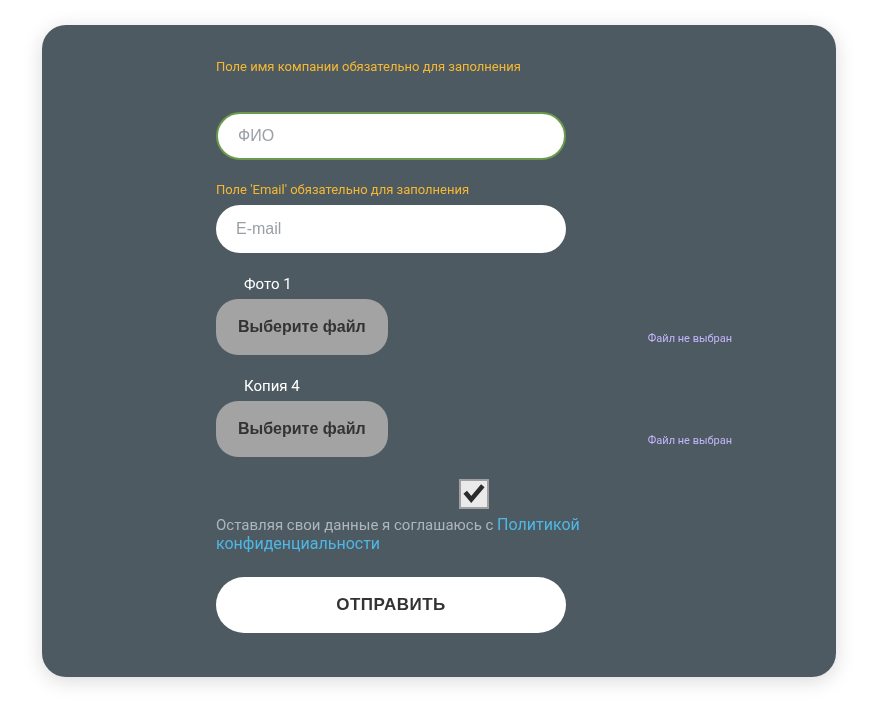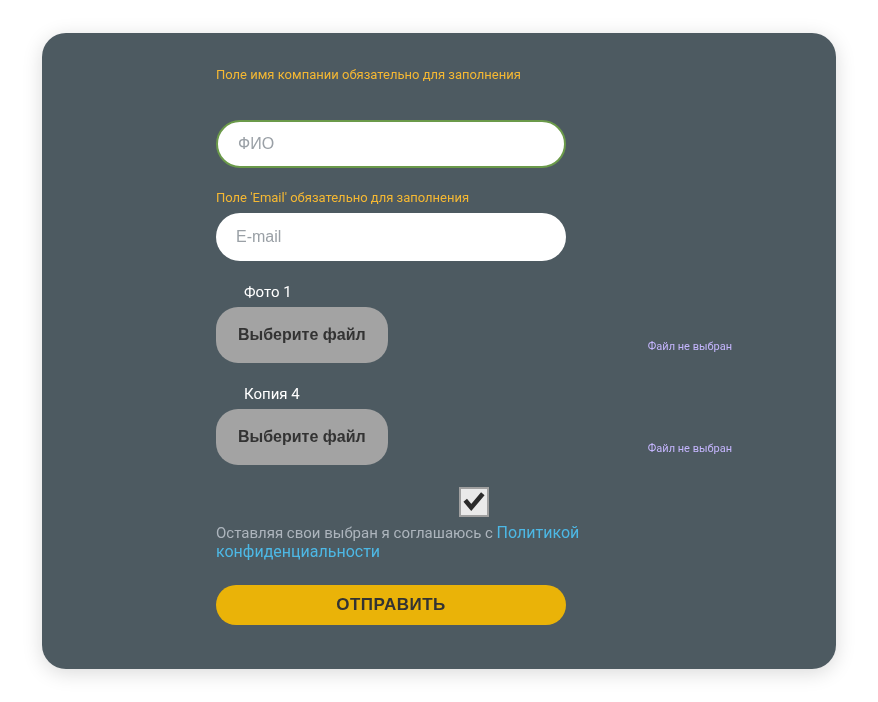--- a/index.html
+++ b/index.html
@@ -114,23 +114,23 @@
     .consent-text {
       color: #adb5bd;
       font-size: 15px;
     }
     .consent-link {
       color: #4db8e5;
       text-decoration: none;
       cursor: pointer;
     }
     .submit-btn {
-      background: #eab308;
+      background: #ffffff;
       border: none;
-      height: 40px;
+      height: 56px;
       width: 350px;
       border-radius: 28px;
       font-size: 17px;
       font-weight: 700;
       color: #333;
       cursor: pointer;
       letter-spacing: 0.5px;
     }
   </style>
 </head>
@@ -168,20 +168,20 @@
 
     <div class="consent-block">
       <div class="checkbox-wrap">
         <div class="checkbox">
           <svg viewBox="0 0 24 24">
             <path d="M4 12 L9 18 L20 5" stroke="#2b2b2b" stroke-width="5" fill="none" stroke-linecap="square"></path>
           </svg>
         </div>
       </div>
       <div>
-        <span class="consent-text">Оставляя свои выбран я соглашаюсь с </span><a class="consent-link">Политикой конфиденциальности</a>
+        <span class="consent-text">Оставляя свои данные я соглашаюсь с </span><a class="consent-link">Политикой конфиденциальности</a>
       </div>
     </div>
 
     <button class="submit-btn">ОТПРАВИТЬ</button>
 
   </div>
 </div>
 
 </body></html>

